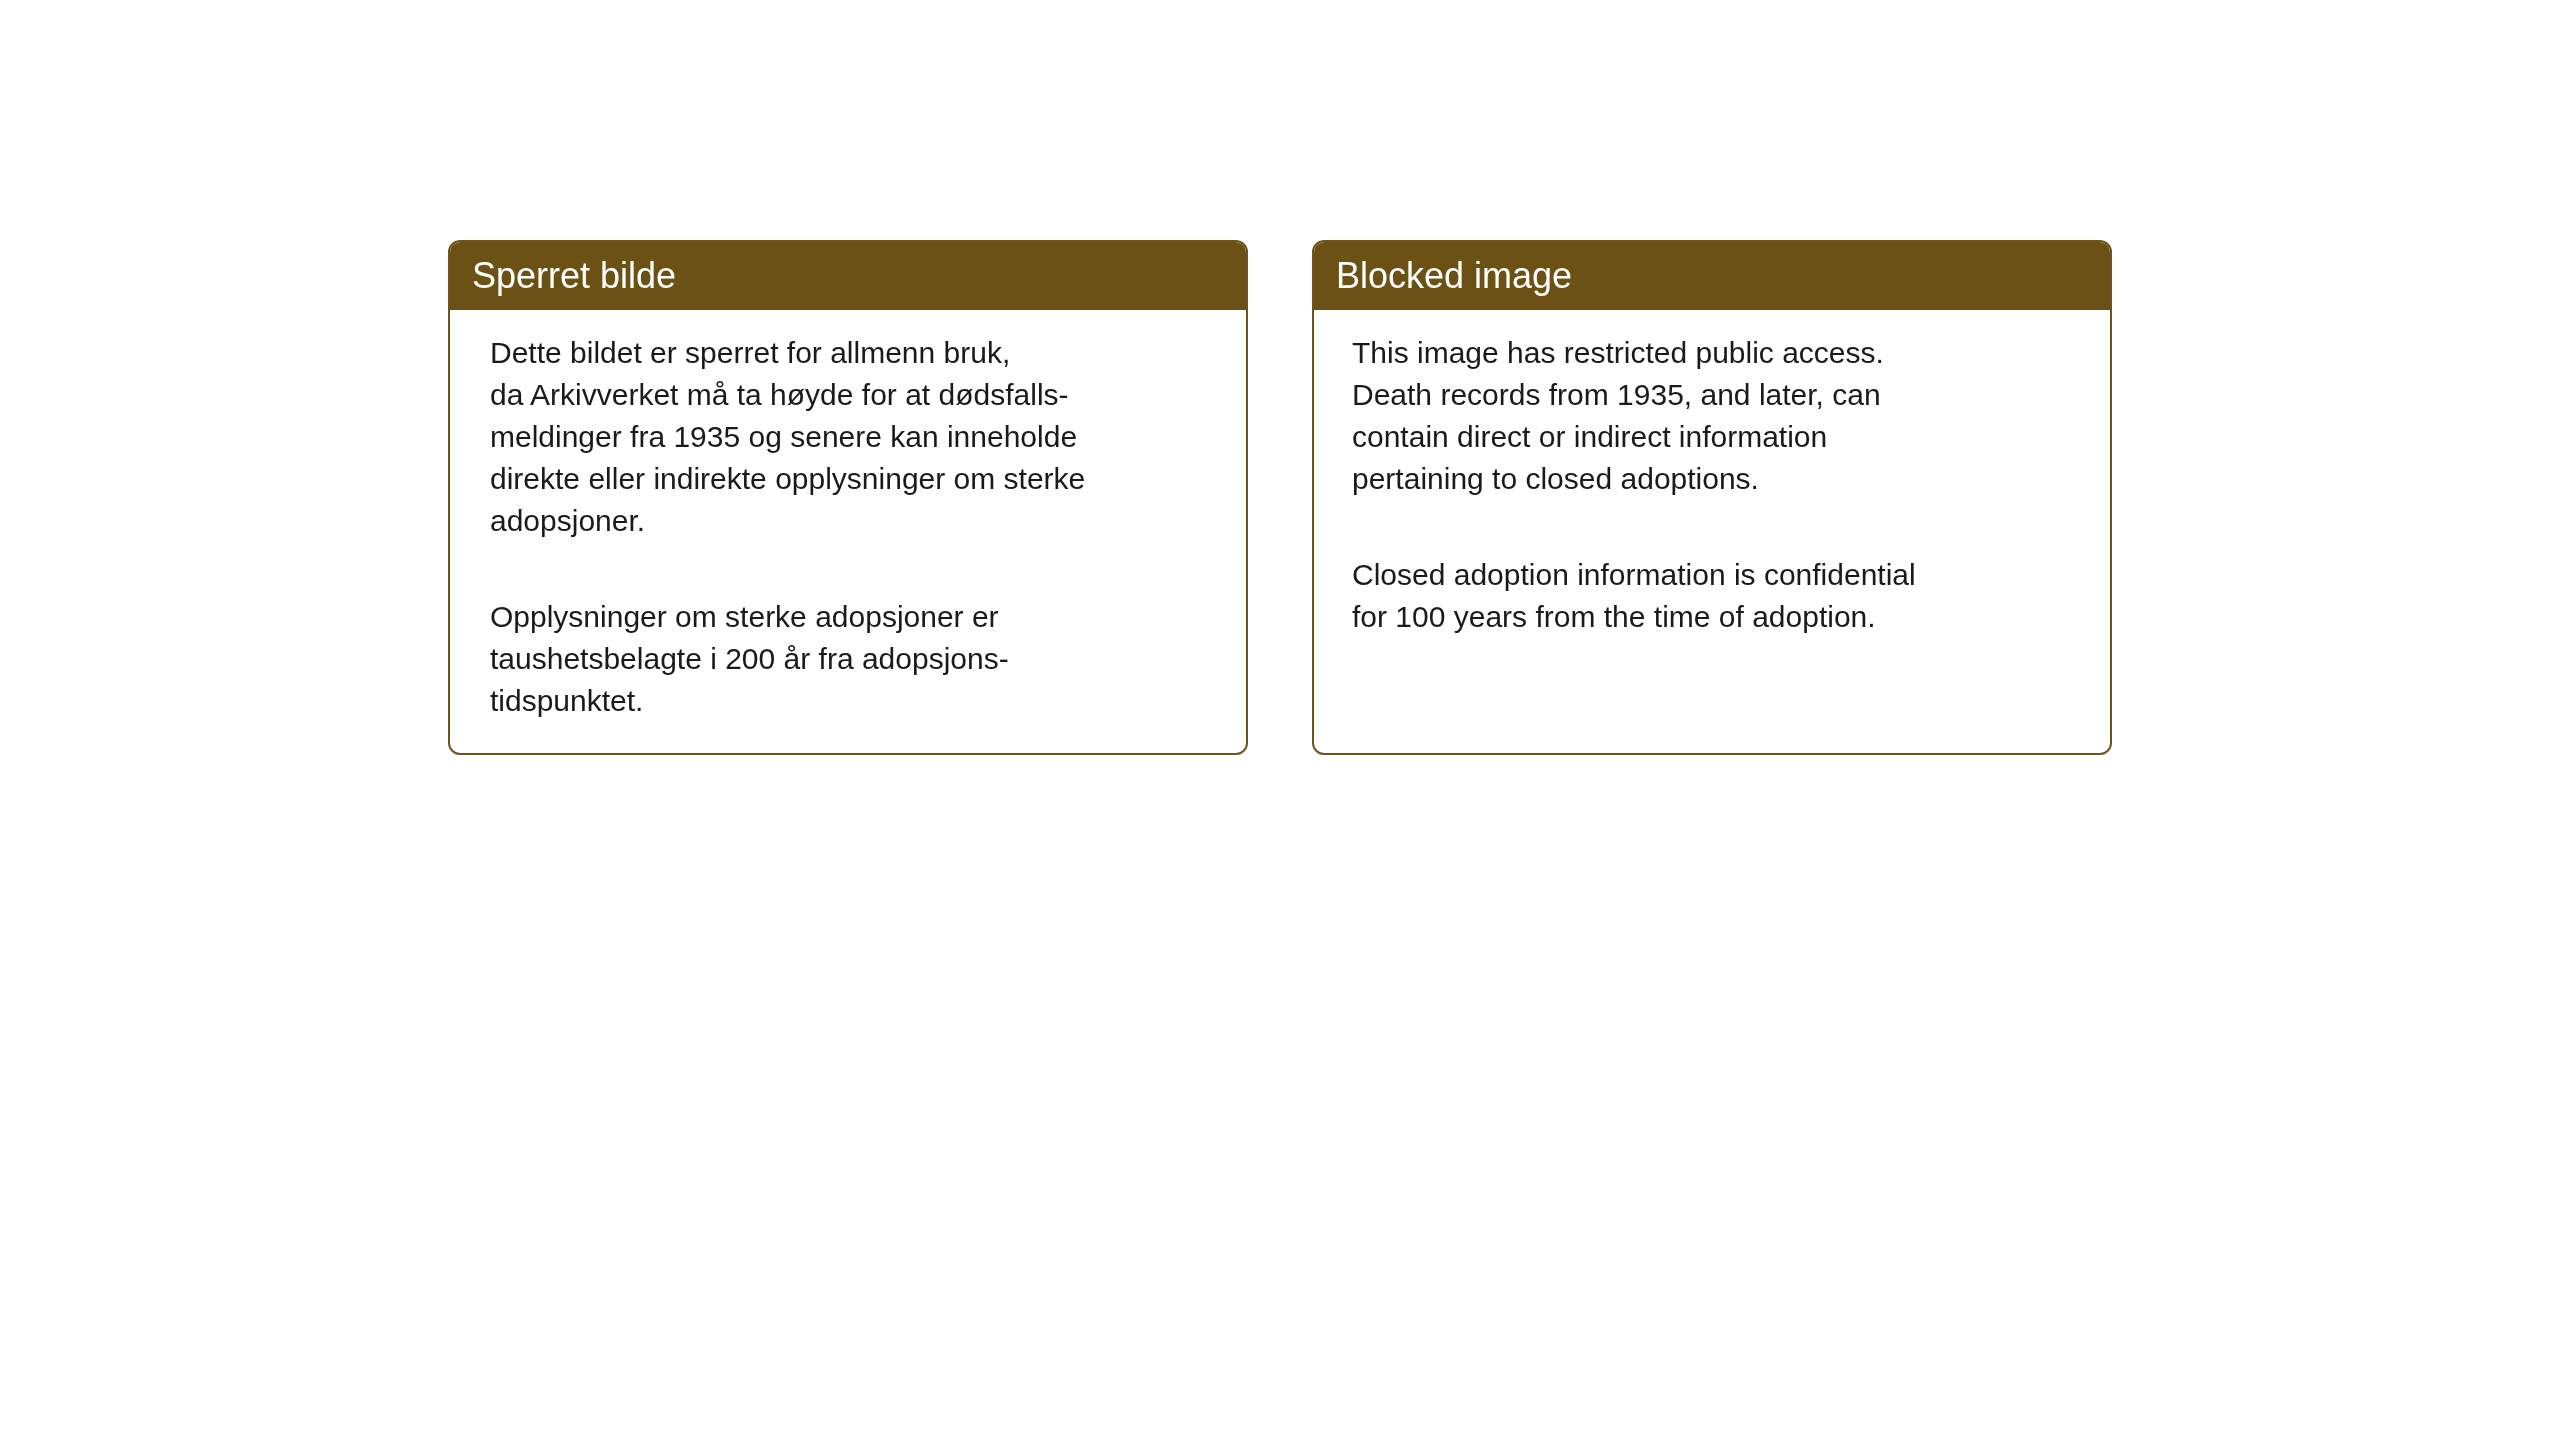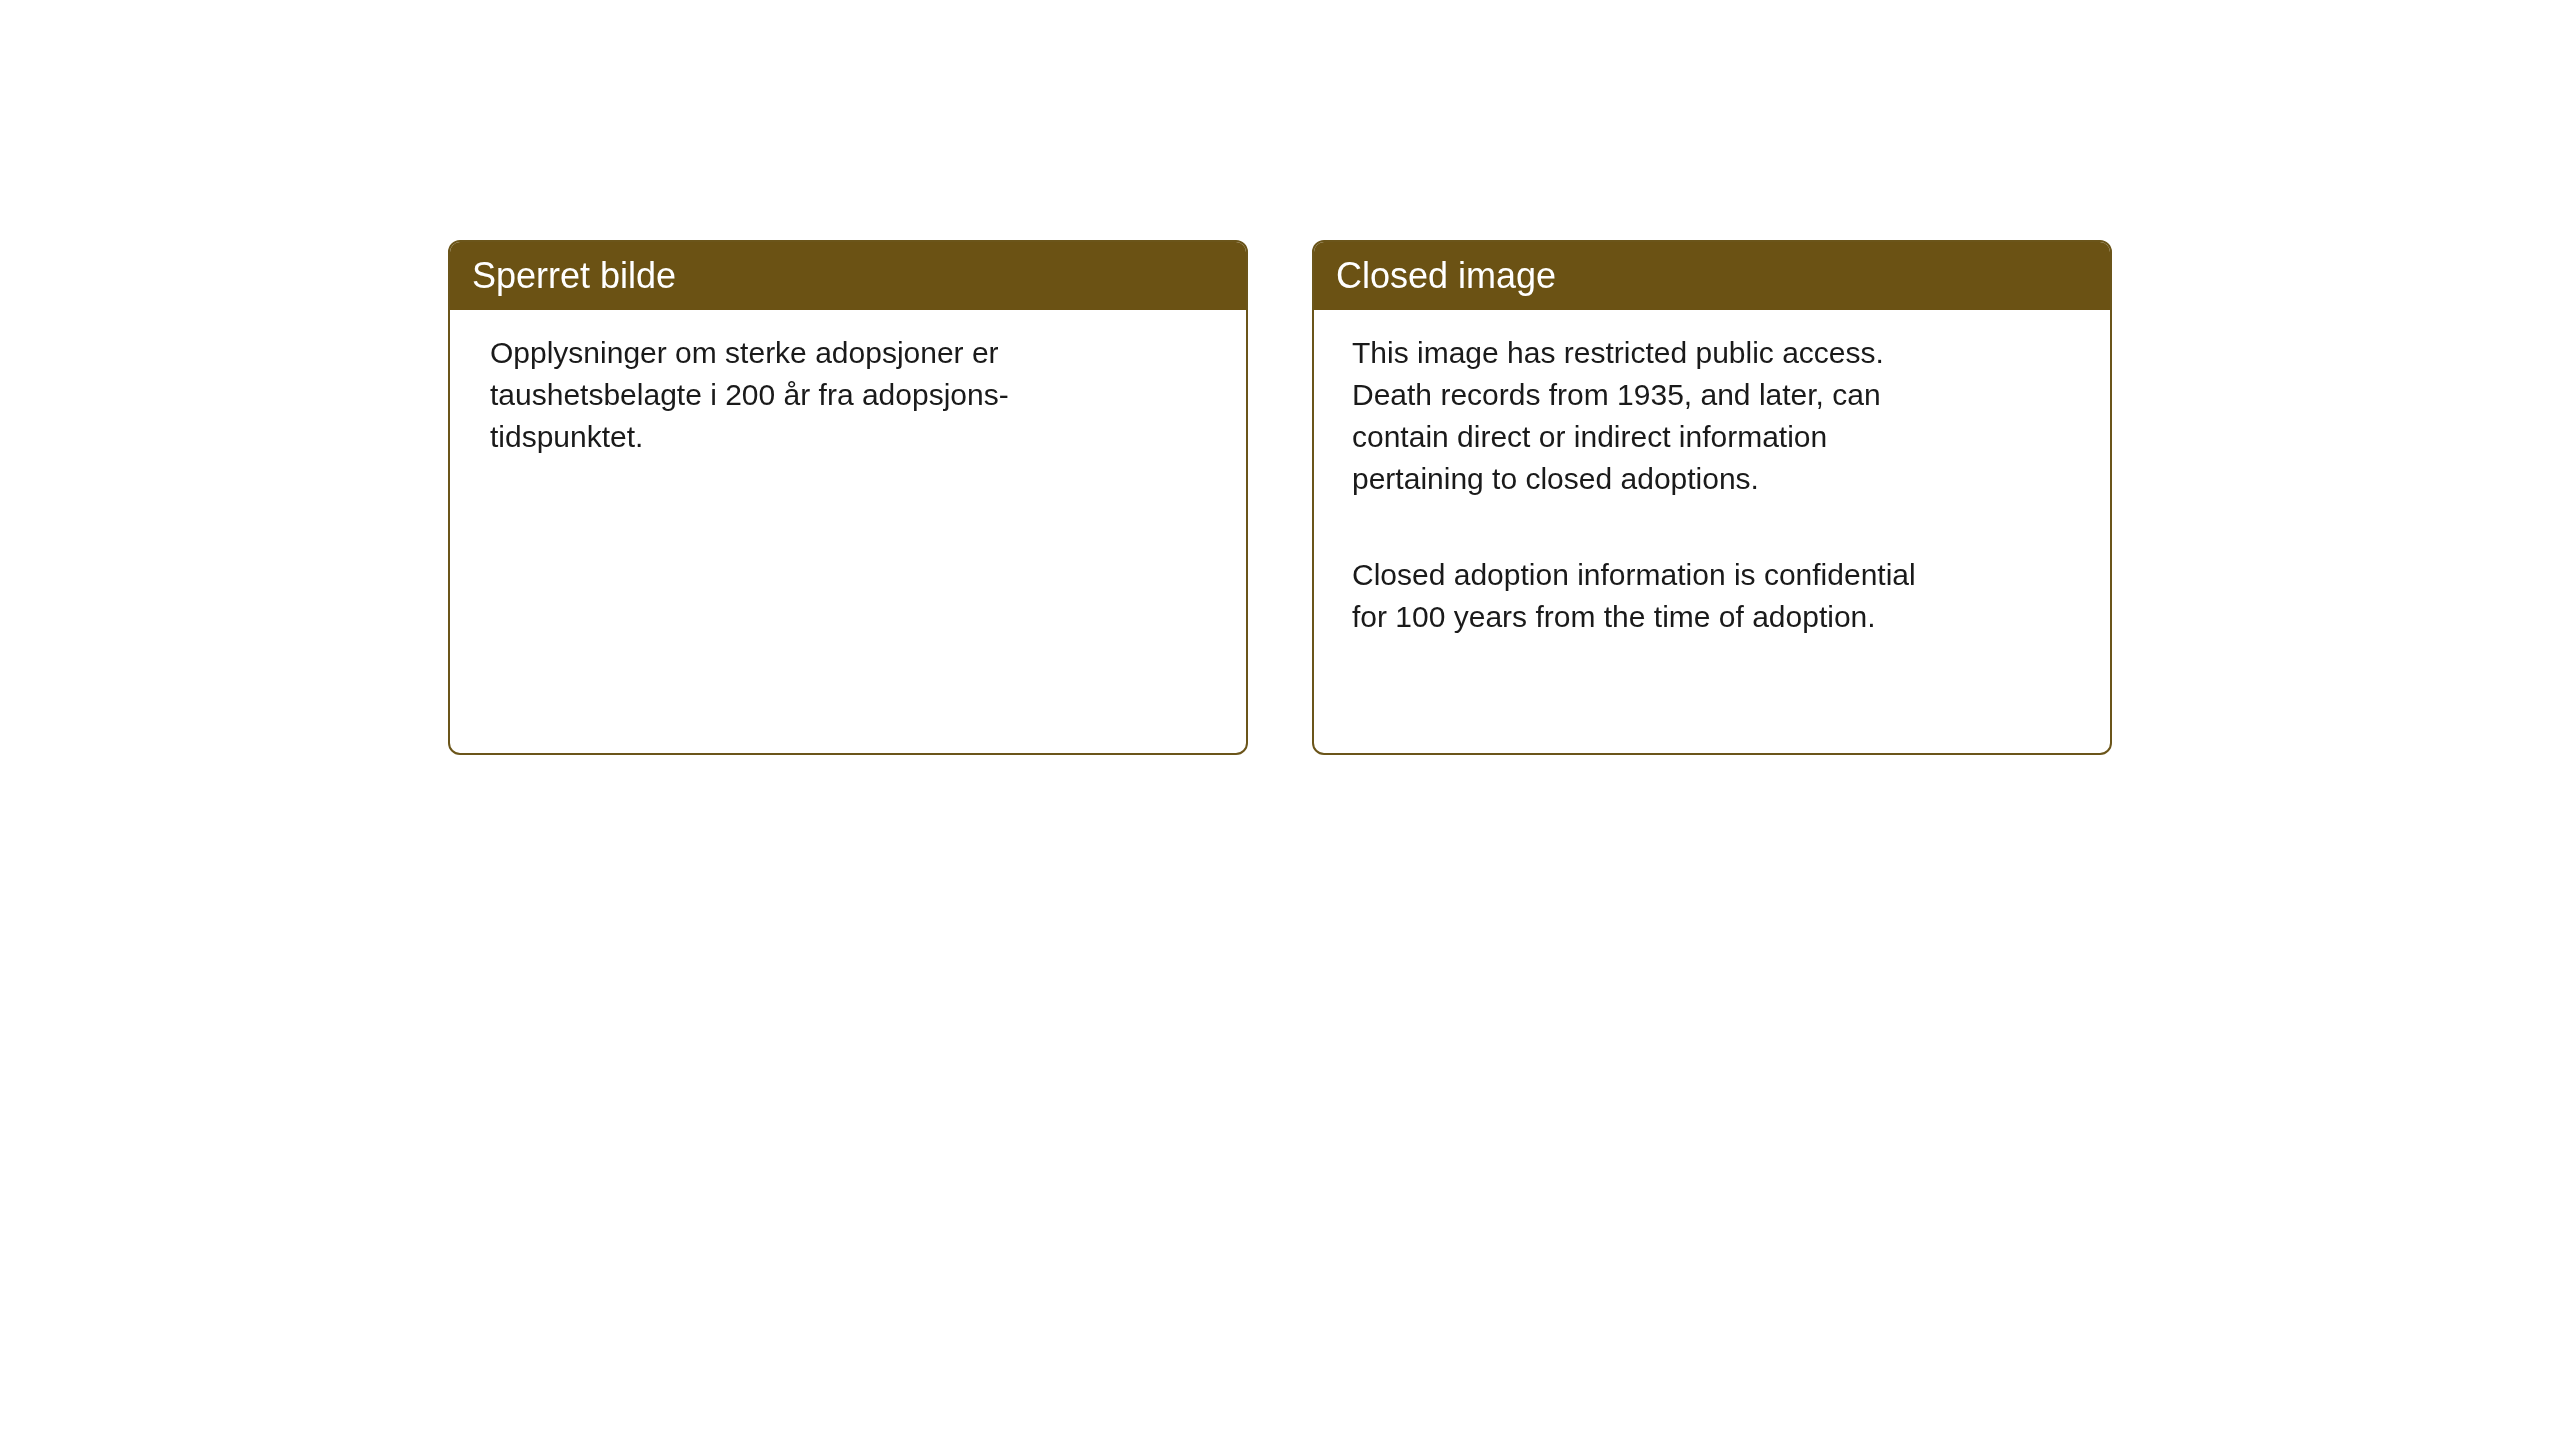--- a/index.html
+++ b/index.html
@@ -70,28 +70,33 @@
   }
 </style>
 </head>
 <body>
 
 <div class="stage">
 
   <div class="notice-card card-no">
     <div class="card-header">Sperret bilde</div>
     <div class="card-body">
+      <p class="para">Dette bildet er sperret for allmenn bruk,
+da Arkivverket må ta høyde for at dødsfalls-
+meldinger fra 1935 og senere kan inneholde
+direkte eller indirekte opplysninger om sterke
+adopsjoner.</p>
       <p class="para">Opplysninger om sterke adopsjoner er
 taushetsbelagte i 200 år fra adopsjons-
 tidspunktet.</p>
     </div>
   </div>
 
   <div class="notice-card card-en">
-    <div class="card-header">Closed image</div>
+    <div class="card-header">Blocked image</div>
     <div class="card-body en">
       <p class="para">This image has restricted public access.
 Death records from 1935, and later, can
 contain direct or indirect information
 pertaining to closed adoptions.</p>
       <p class="para">Closed adoption information is confidential
 for 100 years from the time of adoption.</p>
     </div>
   </div>
 

